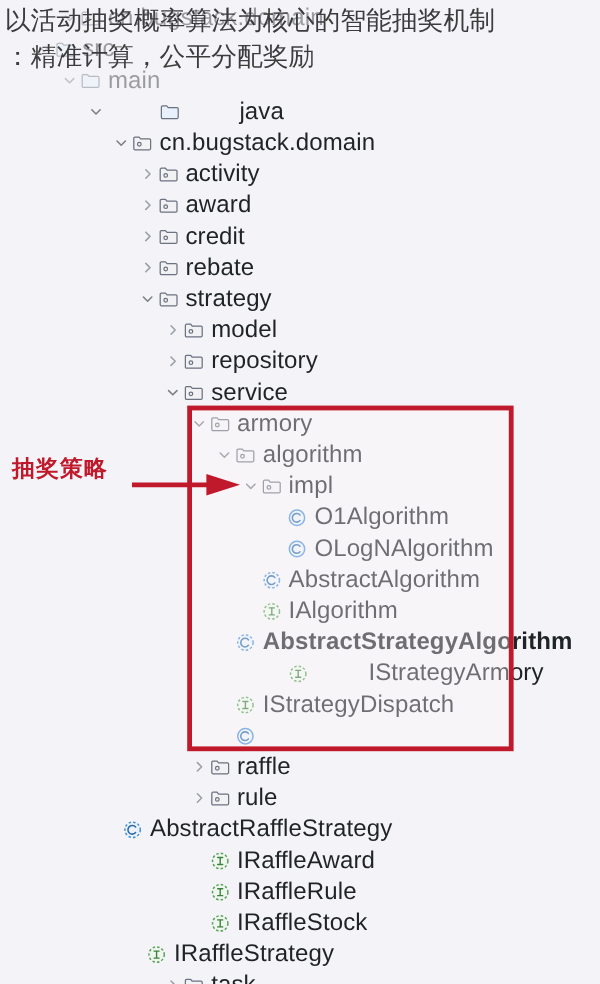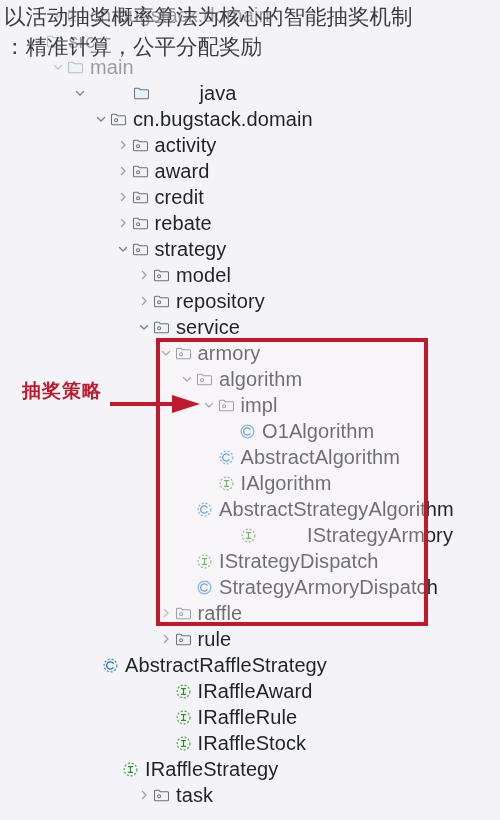--- a/index.html
+++ b/index.html
@@ -61,21 +61,21 @@
     top: 338px;
     width: 272px;
     height: 288px;
     border: 4px solid #c0192b;
     background: rgba(255, 250, 251, 0.35);
     z-index: 5;
     pointer-events: none;
   }
   #redlabel {
     position: absolute;
-    left: 22px;
+    left: 10px;
     top: 378px;
     font-size: 19px;
     font-weight: 700;
     color: #c0192b;
     letter-spacing: 1px;
     z-index: 6;
     font-family: "DejaVu Sans", "Liberation Sans", sans-serif;
   }
   #redarrow {
     position: absolute;
@@ -330,41 +330,51 @@
     <div class="row" style="padding-left: 223px;">
       <span class="chev none"></span>
       <span class="ico">
         <svg width="17" height="17" viewBox="0 0 17 17">
           <circle cx="8.5" cy="8.5" r="6.4" fill="#eaf2fb" stroke="#4a90d9" stroke-width="1.25"></circle>
           <path d="M11 6.2 a3.6 3.6 0 1 0 0 4.6" fill="none" stroke="#2f6aa8" stroke-width="1.3" stroke-linecap="round"></path>
         </svg>
       </span>
       <span class="lbl">O1Algorithm</span>
     </div>
+    <div class="row" style="padding-left: 223px;">
+      <span class="chev none"></span>
+      <span class="ico">
+        <svg width="17" height="17" viewBox="0 0 17 17">
+          <circle cx="8.5" cy="8.5" r="6.4" fill="#eaf2fb" stroke="#4a90d9" stroke-width="1.25"></circle>
+          <path d="M11 6.2 a3.6 3.6 0 1 0 0 4.6" fill="none" stroke="#2f6aa8" stroke-width="1.3" stroke-linecap="round"></path>
+        </svg>
+      </span>
+      <span class="lbl">OLogNAlgorithm</span>
+    </div>
     <div class="row" style="padding-left: 201.5px; align-items: center;">
       <span class="chev none"></span>
       <span class="ico">
         <svg width="17" height="17" viewBox="0 0 17 17">
           <circle cx="8.5" cy="8.5" r="6.4" fill="#eaf2fb" stroke="#4a90d9" stroke-width="1.25" stroke-dasharray="2.1 1.7"></circle>
           <path d="M11 6.2 a3.6 3.6 0 1 0 0 4.6" fill="none" stroke="#2f6aa8" stroke-width="1.3" stroke-linecap="round"></path>
         </svg>
       </span>
       <span class="lbl">AbstractAlgorithm</span>
     </div>
     <div class="row" style="padding-left: 201.5px; align-items: center;">
       <span class="chev none"></span>
       <span class="ico">
         <svg width="17" height="17" viewBox="0 0 17 17">
           <circle cx="8.5" cy="8.5" r="6.4" fill="#eef7ee" stroke="#5ca05c" stroke-width="1.25" stroke-dasharray="2.1 1.7"></circle>
           <path d="M6.4 5.6 h4.2 M8.5 5.6 v5.8 M6.4 11.4 h4.2" fill="none" stroke="#3f7f3f" stroke-width="1.15" stroke-linecap="round"></path>
         </svg>
       </span>
       <span class="lbl">IAlgorithm</span>
     </div>
-    <div class="row" style="padding-left: 180px;">
+    <div class="row" style="padding-left: 180px; font-weight: bold;">
       <span class="chev none"></span>
       <span class="ico">
         <svg width="17" height="17" viewBox="0 0 17 17">
           <circle cx="8.5" cy="8.5" r="6.4" fill="#eaf2fb" stroke="#4a90d9" stroke-width="1.25" stroke-dasharray="2.1 1.7"></circle>
           <path d="M11 6.2 a3.6 3.6 0 1 0 0 4.6" fill="none" stroke="#2f6aa8" stroke-width="1.3" stroke-linecap="round"></path>
         </svg>
       </span>
       <span class="lbl">AbstractStrategyAlgorithm</span>
     </div>
     <div class="row" style="padding-left: 180px; gap: 44px;">
@@ -388,21 +398,20 @@
       <span class="lbl">IStrategyDispatch</span>
     </div>
     <div class="row" style="padding-left: 180px;">
       <span class="chev none"></span>
       <span class="ico">
         <svg width="17" height="17" viewBox="0 0 17 17">
           <circle cx="8.5" cy="8.5" r="6.4" fill="#eaf2fb" stroke="#4a90d9" stroke-width="1.25"></circle>
           <path d="M11 6.2 a3.6 3.6 0 1 0 0 4.6" fill="none" stroke="#2f6aa8" stroke-width="1.3" stroke-linecap="round"></path>
         </svg>
       </span>
-      <span class="lbl">StrategyArmoryDispatch</span>
     </div>
     <div class="row" style="padding-left: 158.5px;">
       <span class="chev">
         <svg width="14" height="14" viewBox="0 0 14 14">
           <path d="M5.5 3.5 L9 7 L5.5 10.5" fill="none" stroke="#9aa0a8" stroke-width="1.3" stroke-linecap="round" stroke-linejoin="round"></path>
         </svg>
       </span>
       <span class="ico">
         <svg width="17" height="17" viewBox="0 0 17 17">
           <path d="M1.5 4.2 a1 1 0 0 1 1-1 h3.4 l1.3 1.5 h7.3 a1 1 0 0 1 1 1 v7.1 a1 1 0 0 1 -1 1 h-12 a1 1 0 0 1 -1 -1 z" fill="#f2f2f4" stroke="#6b7280" stroke-width="1.05" stroke-linejoin="round"></path>

